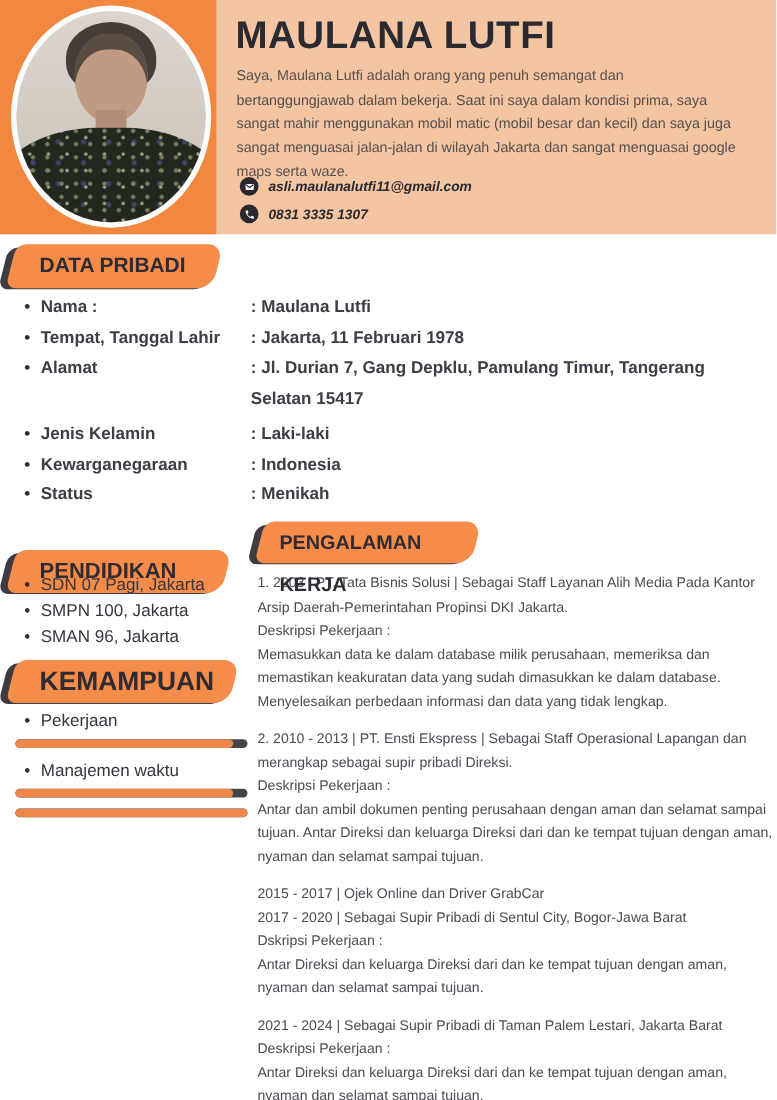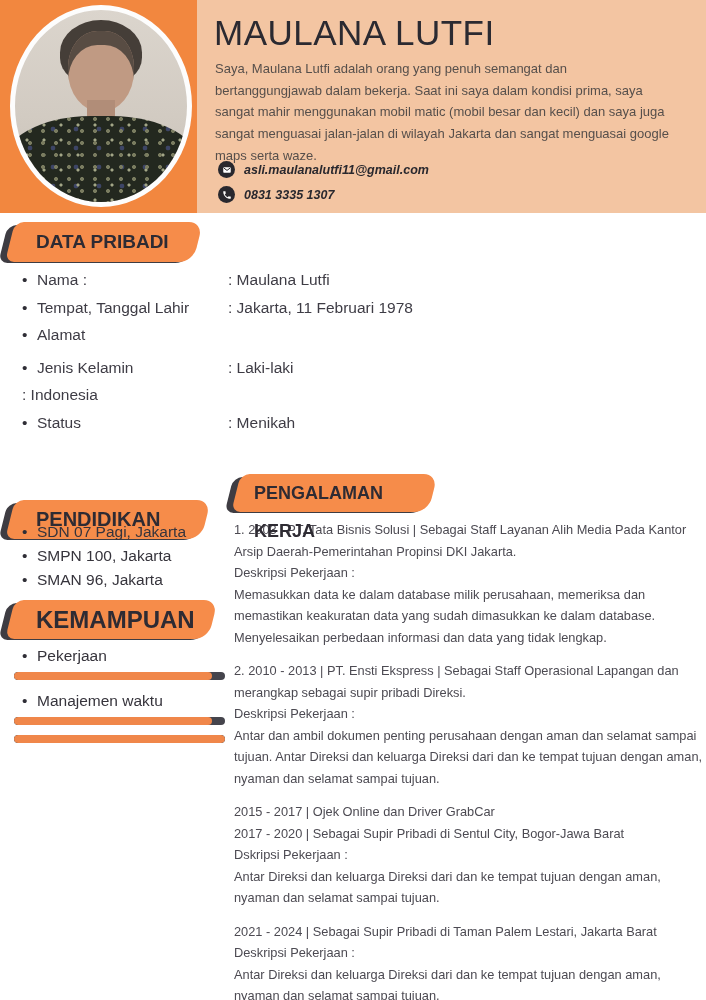--- a/index.html
+++ b/index.html
@@ -34,21 +34,21 @@
     background-color:#23281f; border-radius:45% 45% 0 0;
     background-image:
       radial-gradient(circle at 3px 3px, #7a7c60 1.6px, transparent 2.3px),
       radial-gradient(circle at 9px 9px, #a3a687 1.2px, transparent 1.9px),
       radial-gradient(circle at 6px 13px, #3d4566 2px, transparent 2.7px);
     background-size:13px 12px, 17px 15px, 23px 19px;
   }
 
   .name {
     position:absolute; left:214px; top:13px; margin:0;
-    font-size:35px; font-weight:normal; letter-spacing:0.5px; color:#2b2a31;
+    font-size:35px; font-weight:bold; letter-spacing:0.5px; color:#2b2a31;
   }
   .summary {
     position:absolute; left:215px; top:58px; width:458px; margin:0;
     font-size:13px; line-height:21.7px; color:#564f4b;
   }
   .contact {
     position:absolute; left:218px; display:flex; align-items:center; gap:9px;
     font-size:12.5px; font-weight:bold; font-style:italic; color:#29282e;
   }
   .contact.email { top:161px; }
@@ -77,21 +77,21 @@
   .r-dp span   { line-height:40px; font-size:19px; }
   .r-edu   { left:10px;  top:476px; width:196px; height:39px;margin-top:24px; }
   .r-edu span  { line-height:39px; font-size:20px; }
   .r-skill { left:10px;  top:600px; width:203px; height:39px; }
   .r-skill span{ line-height:39px; font-size:24px; }
   .r-exp   { left:236px; top:474px; width:197px; height:38px; }
   .r-exp span  { line-height:38px; font-size:18px; padding-left:18px; }
 
   
   .dp-rows { position:absolute; left:22px; top:266px; width:676px; }
-  .dp-row  { display:flex; font-size:15.5px; line-height:27.5px; color:#3e3c45; }
+  .dp-row  { display:flex; font-size:15.5px; line-height:27.5px; color:#3e3c45;font-weight:bold; }
   .dp-row.gap { margin-top:5px; }
   .dp-label { width:206px; position:relative; padding-left:15px; }
   .dp-label::before { content:"•"; position:absolute; left:0; color:#2f2e36; }
   .dp-value { width:455px; }
 
   
   .edu-list { position:absolute; left:22px; top:520px; margin:0; padding:0; list-style:none; }
   .edu-list li {
     position:relative; padding-left:15px; font-size:15.5px; line-height:24px; color:#36343c;
   }
@@ -162,26 +162,28 @@
     <div class="dp-row">
       <div class="dp-label">Nama :</div>
       <div class="dp-value">: Maulana Lutfi</div>
     </div>
     <div class="dp-row">
       <div class="dp-label">Tempat, Tanggal Lahir</div>
       <div class="dp-value">: Jakarta, 11 Februari 1978</div>
     </div>
     <div class="dp-row">
       <div class="dp-label">Alamat</div>
+      <div class="dp-value">: Jl. Durian 7, Gang Depklu, Pamulang Timur, Tangerang Selatan 15417</div>
     </div>
     <div class="dp-row gap">
       <div class="dp-label">Jenis Kelamin</div>
       <div class="dp-value">: Laki-laki</div>
     </div>
     <div class="dp-row">
+      <div class="dp-label">Kewarganegaraan</div>
       <div class="dp-value">: Indonesia</div>
     </div>
     <div class="dp-row">
       <div class="dp-label">Status</div>
       <div class="dp-value">: Menikah</div>
     </div>
   </div>
 
   <div class="ribbon r-edu">
     <span>PENDIDIKAN</span>

